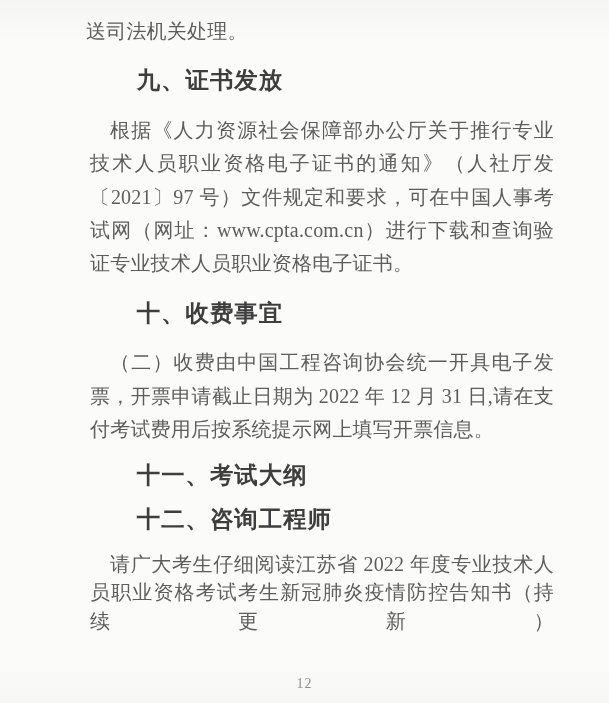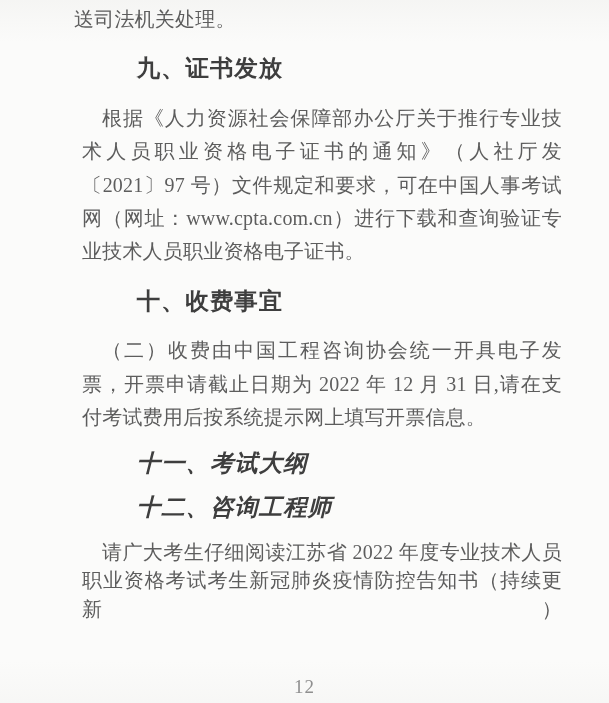--- a/index.html
+++ b/index.html
@@ -27,55 +27,54 @@
     left: 74px;
     top: 3px;
     width: 496px;
     font-size: 20px;
     line-height: 33.4px;
     color: #5d5d5d;
     letter-spacing: 0.2px;
     text-align: justify;
   }
   .para {
-    margin: 8px;
+    margin: 16px;
     text-indent: 1em;
   }
   .continuation {
-    margin: 0;
+    margin: 12px;
     text-indent: 0;
   }
   .heading {
     margin: 16px;
     text-indent: 2em;
     font-family: "DejaVu Sans", "Liberation Sans", sans-serif;
     font-weight: 700;
     letter-spacing: 1px;
     color: #3e3e3e;
     text-align: left;
   }
   
   .tight {
     line-height: 27.6px;
-    font-style: italic;
   }
   .tight-para {
     line-height: 28.6px;
   }
   
   .stretch-last {
     text-align-last: justify;
   }
   .footer {
     position: absolute;
     left: 0;
     top: 676px;
     width: 609px;
     text-align: center;
-    font-size: 19px;
+    font-size: 14px;
     letter-spacing: 1px;
     color: #8f8f8f;
     font-family: "Liberation Serif", "DejaVu Serif", serif;
   }
 </style>
 </head>
 <body>
 
 <div class="paper"></div>
 

